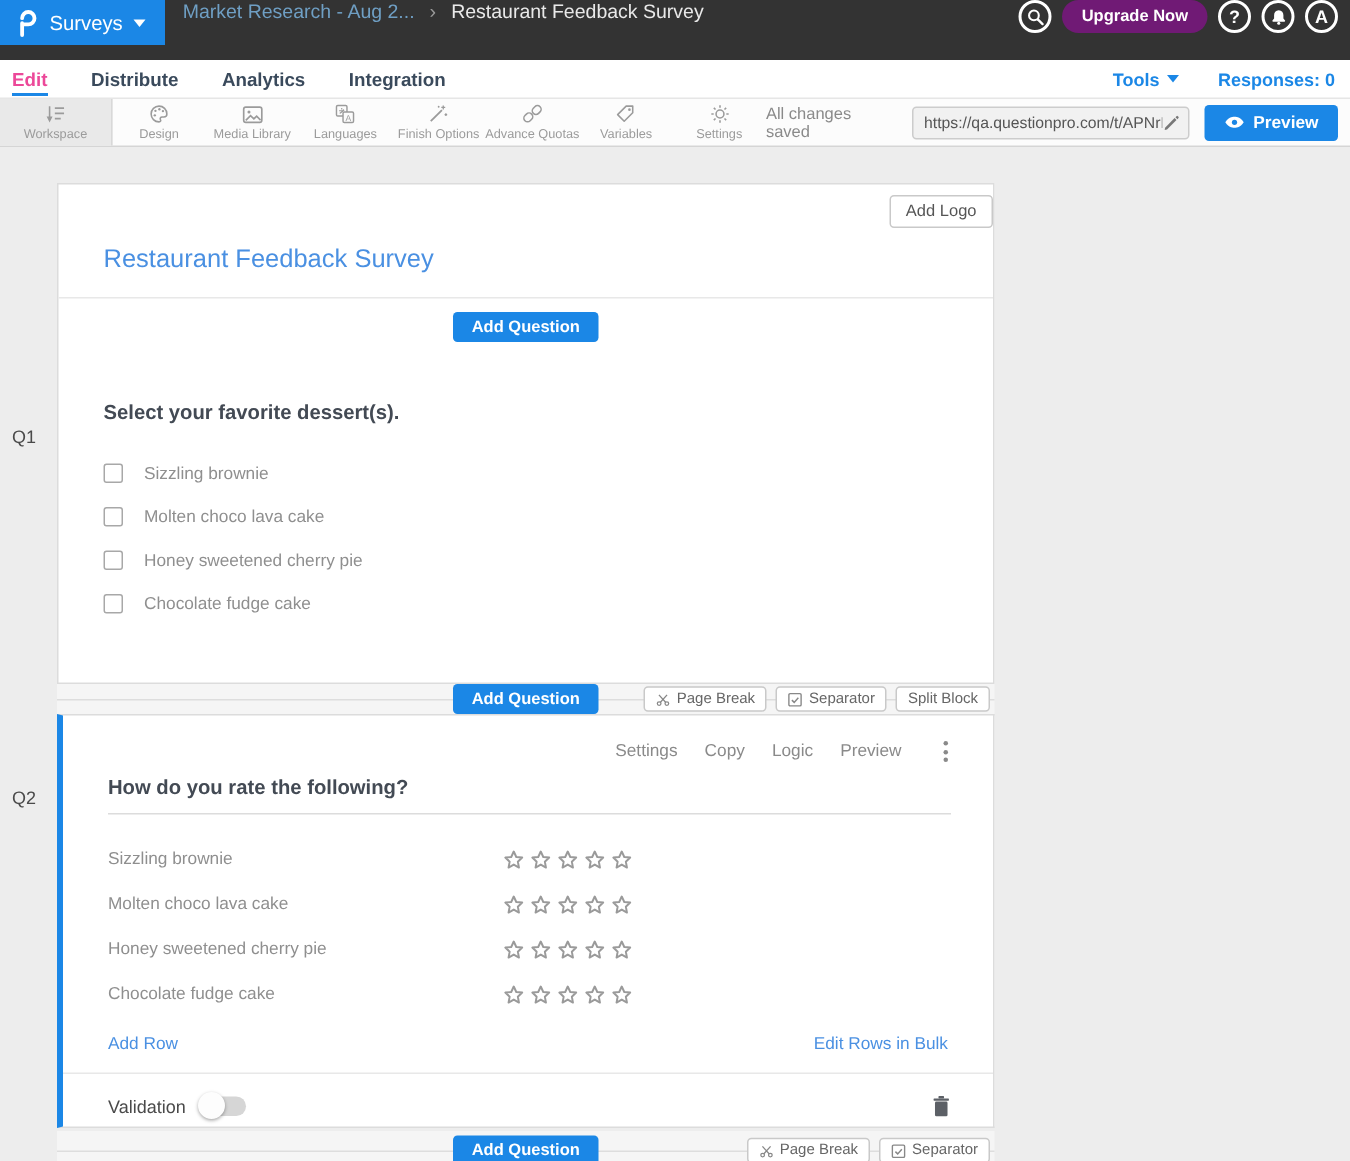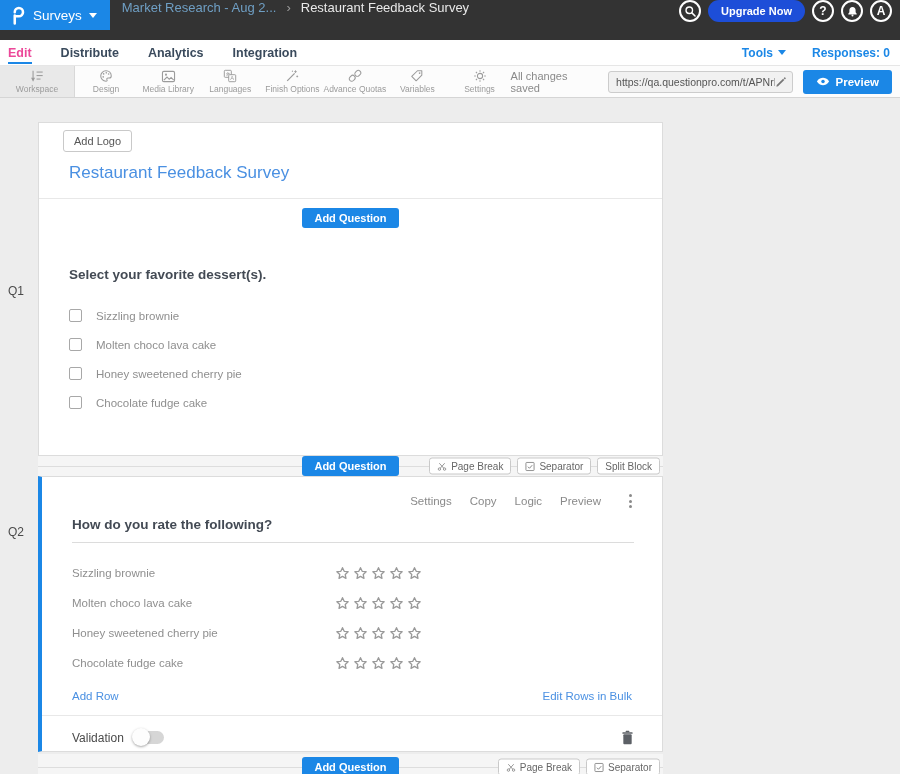--- a/index.html
+++ b/index.html
@@ -15,21 +15,21 @@
   .caret { width:0; height:0; border-left:4px solid transparent; border-right:4px solid transparent;
     border-top:5px solid #fff; }
   .crumbs { display:flex; align-items:center; gap:10px; margin-left:12px; font-size:13px; }
   .crumb-folder { color:#6f9fc4; cursor:pointer; }
   .crumb-sep { color:#9a9a9a; font-size:13px; }
   .crumb-current { color:#e9e9e9; }
   .top-actions { margin-left:auto; display:flex; align-items:center; gap:7px; padding-right:8px; }
   .circle-btn { width:22px; height:22px; border:2px solid #fff; border-radius:50%;
     display:flex; align-items:center; justify-content:center; color:#fff; font-size:12px;
     font-weight:bold; cursor:pointer; background:transparent; }
-  .upgrade { height:22px; border:none; border-radius:11px; background:#1d4ed8; color:#fff;
+  .upgrade { height:22px; border:none; border-radius:11px; background:#701a75; color:#fff;
     font-size:11px; font-weight:bold; padding:0 13px; cursor:pointer; font-family:inherit; }
 
   
   .subnav { height:26px; background:#fff; border-bottom:1px solid #e6e6e6;
     display:flex; align-items:center; }
   .tabs { display:flex; align-items:center; height:100%; }
   .tab { color:#3a4a5c; font-size:12.5px; font-weight:600; padding:4px 0 2px;
     margin:0 15px 0 8px; cursor:pointer; text-decoration:none; border-bottom:2px solid transparent; }
   .tab + .tab { margin-left:14px; }
   .tab.active { color:#ec4899; border-bottom-color:#1B87E6; }
@@ -59,21 +59,21 @@
 
   
   .content { position:relative; height:684px; background:#ededed; padding-top:24px; }
   .q-label { position:absolute; left:8px; font-size:12px; color:#4a4a4a; }
   .q-label.q1 { top:186px; }
   .q-label.q2 { top:427px; }
 
   .card { width:625px; margin-left:38px; background:#fff; border:1px solid #dcdcdc; }
   .card1 { height:334px; overflow:hidden; }
   .card-head { border-bottom:1px solid #e8e8e8; }
-  .logo-row { display:flex; justify-content:flex-start; padding-top:7px;padding-left:24px; }
+  .logo-row { display:flex; justify-content:flex-end; padding-top:7px;padding-left:24px; }
   .add-logo { background:#fff; border:1px solid #c9c9c9; border-radius:3px; color:#555;
     font-size:11px; padding:4px 10px; cursor:pointer; font-family:inherit; }
   .survey-title { font-size:17px; font-weight:400; color:#4A90E2; padding:11px 0 15px 30px;
     cursor:text; }
   .aq-strip { height:38px; display:flex; align-items:center; justify-content:center; }
   .btn-primary { background:#1B87E6; color:#fff; border:none; border-radius:3px;
     font-size:11px; font-weight:700; padding:4px 12px; cursor:pointer; font-family:inherit; }
   .q1-block { padding:30px 0 0 30px; }
   .q-text { font-size:13.5px; font-weight:600; color:#434a54; cursor:text; }
   .opts { margin-top:19px; }

